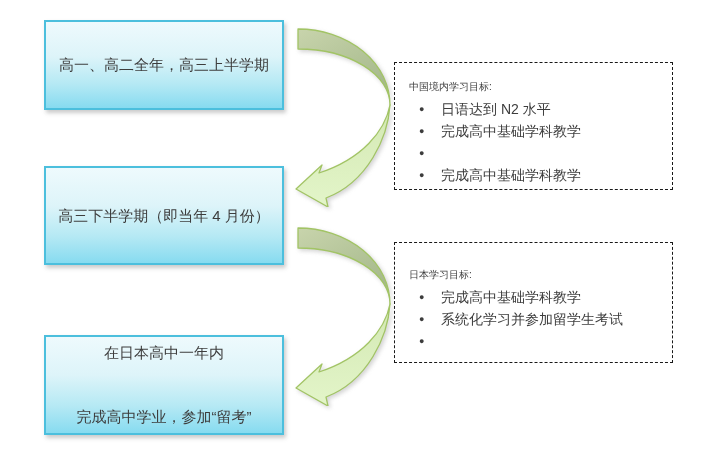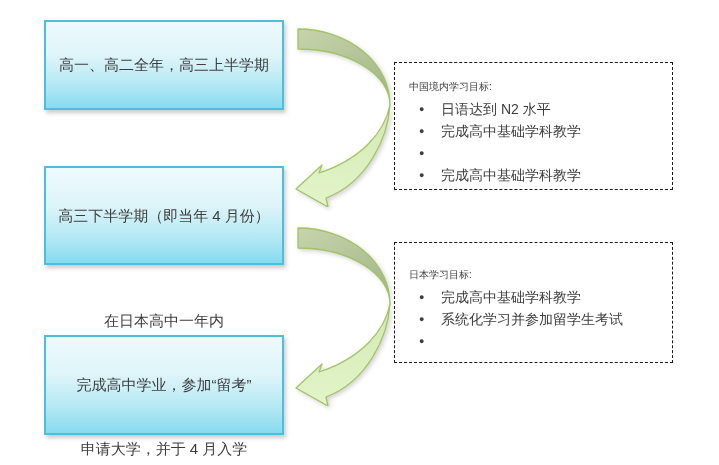--- a/index.html
+++ b/index.html
@@ -69,21 +69,20 @@
     <div class="step-line">高一、高二全年，高三上半学期</div>
   </div>
 
   <div class="step-box" id="step2">
     <div class="step-line">高三下半学期（即当年 4 月份）</div>
   </div>
 
   <div class="step-box three" id="step3">
     <div class="step-line">在日本高中一年内</div>
     <div class="step-line">完成高中学业，参加“留考”</div>
-    <div class="step-line">申请大学，并于 4 月入学</div>
   </div>
 
   <svg class="arrow" id="arrow1" viewBox="0 0 100 180">
     <use href="#curvedArrow"></use>
   </svg>
   <svg class="arrow" id="arrow2" viewBox="0 0 100 180">
     <use href="#curvedArrow"></use>
   </svg>
 
   <div class="goal-box" id="goal1">

